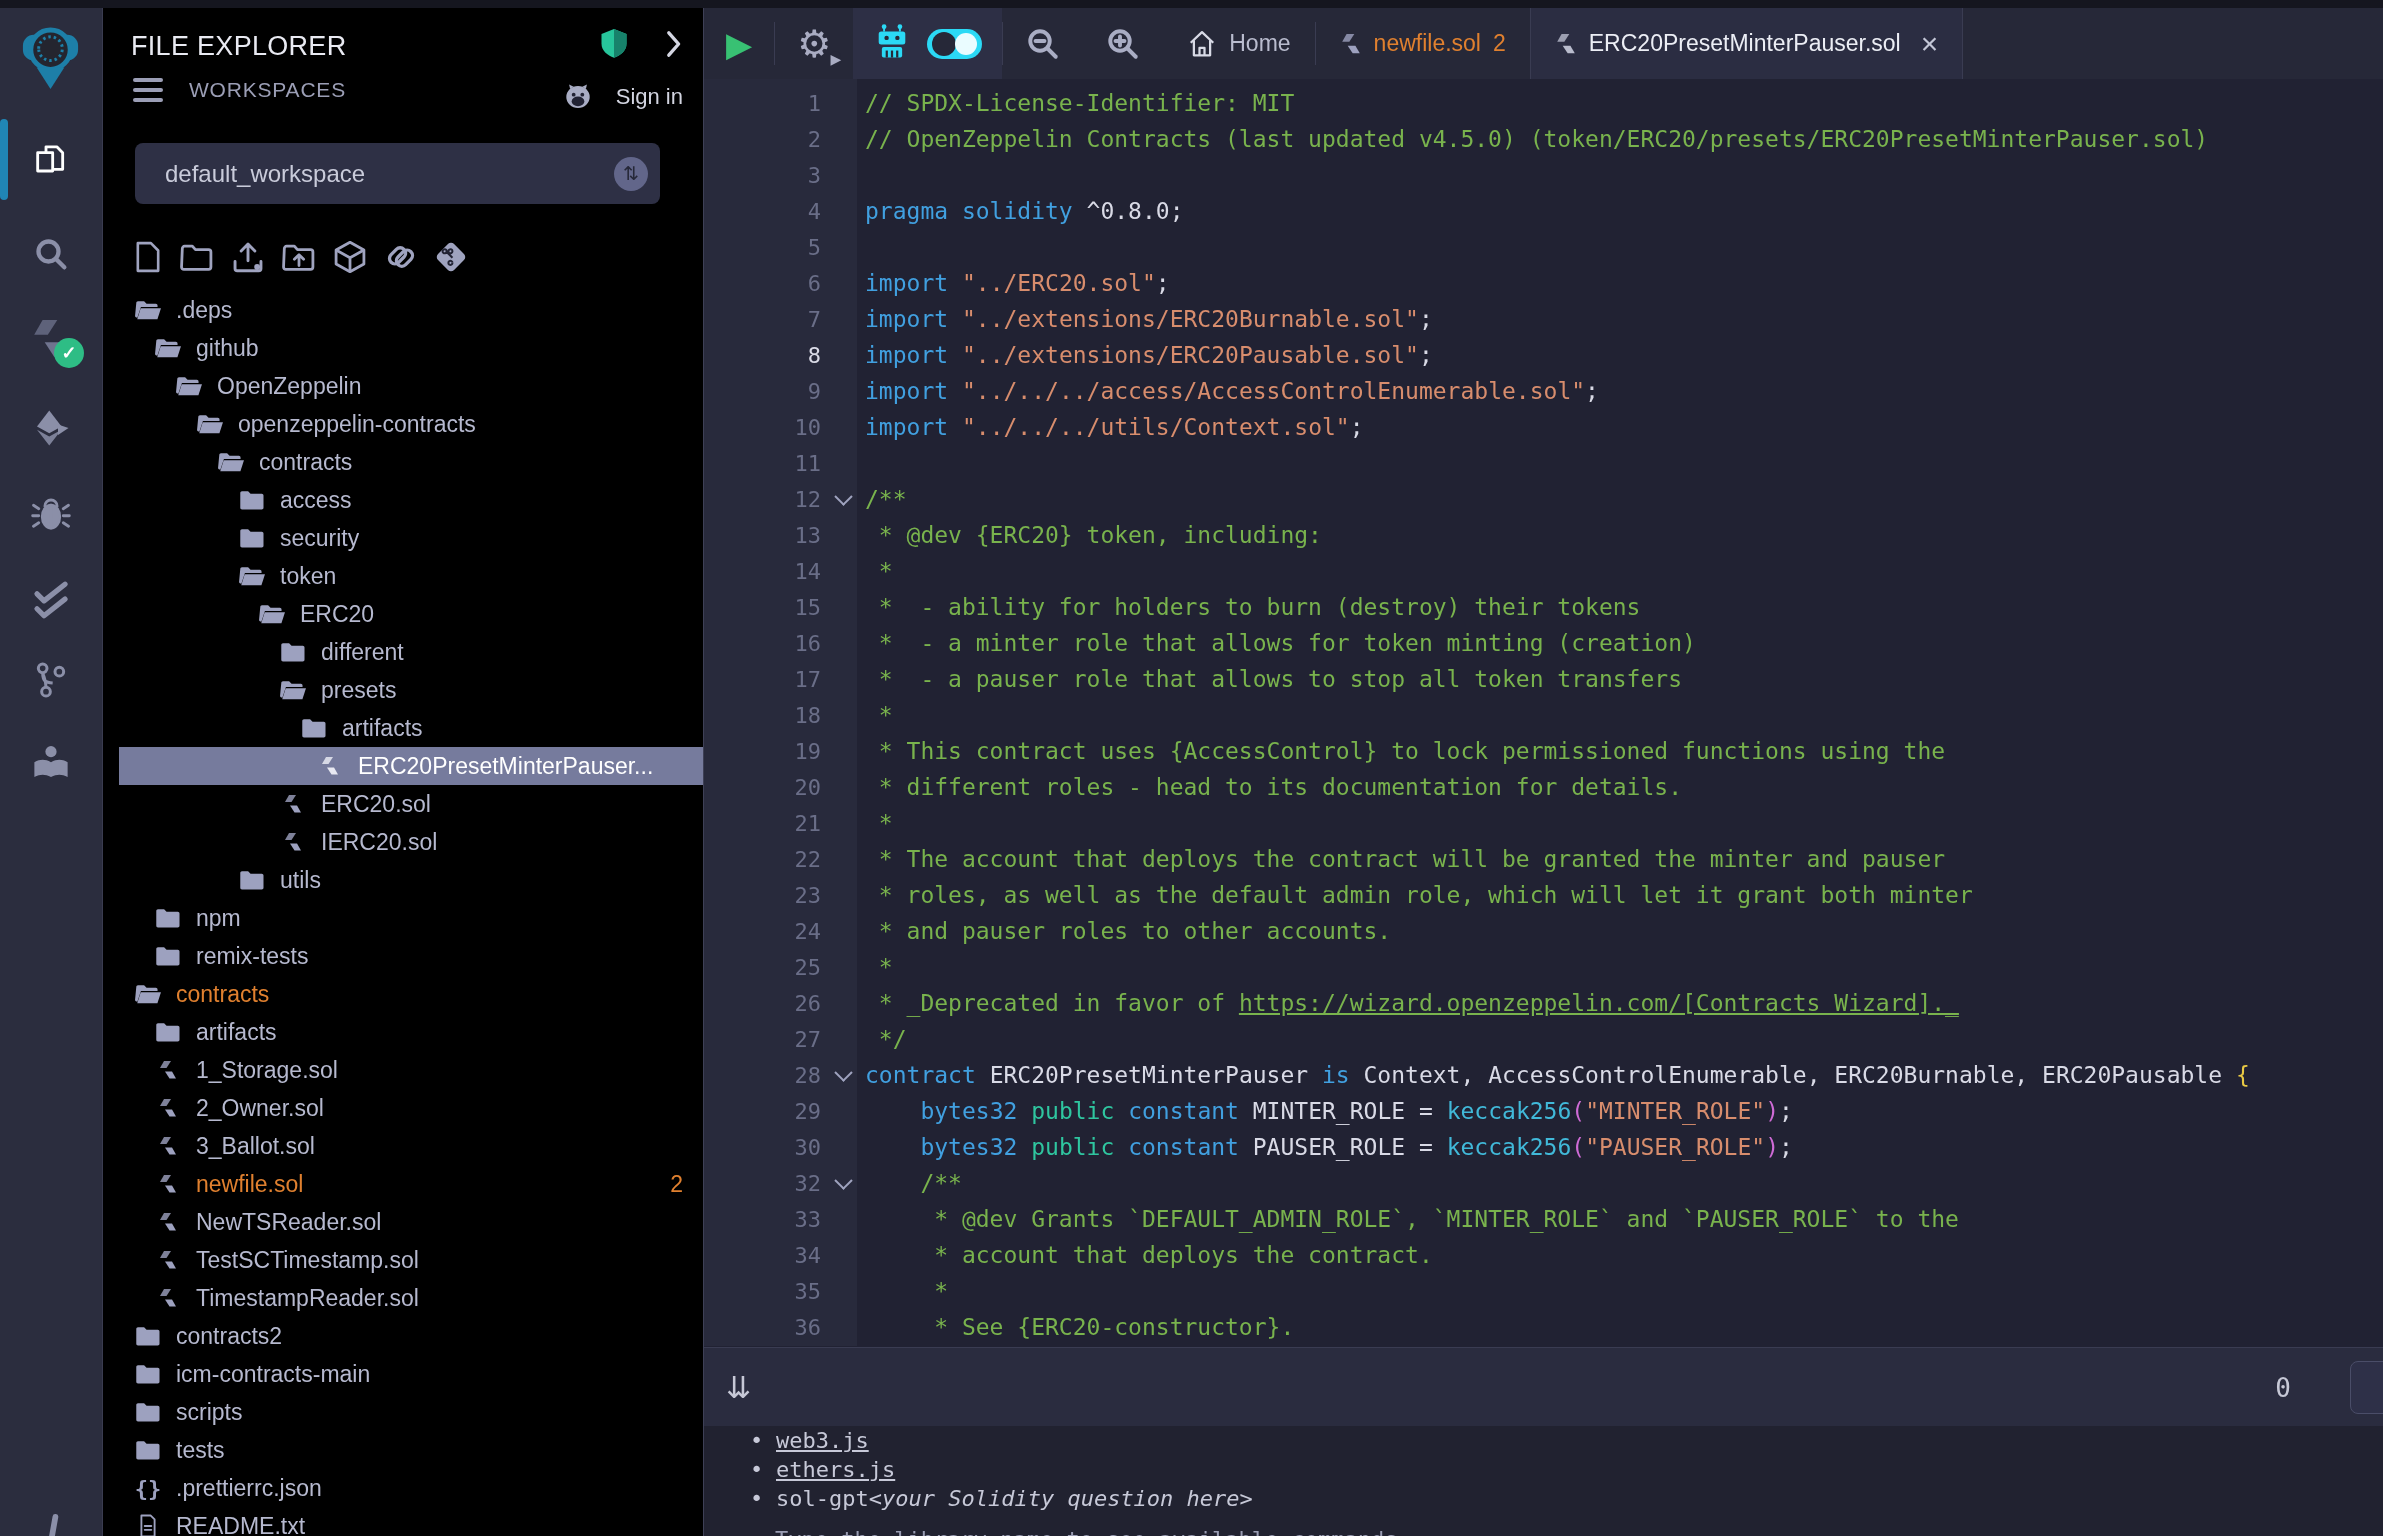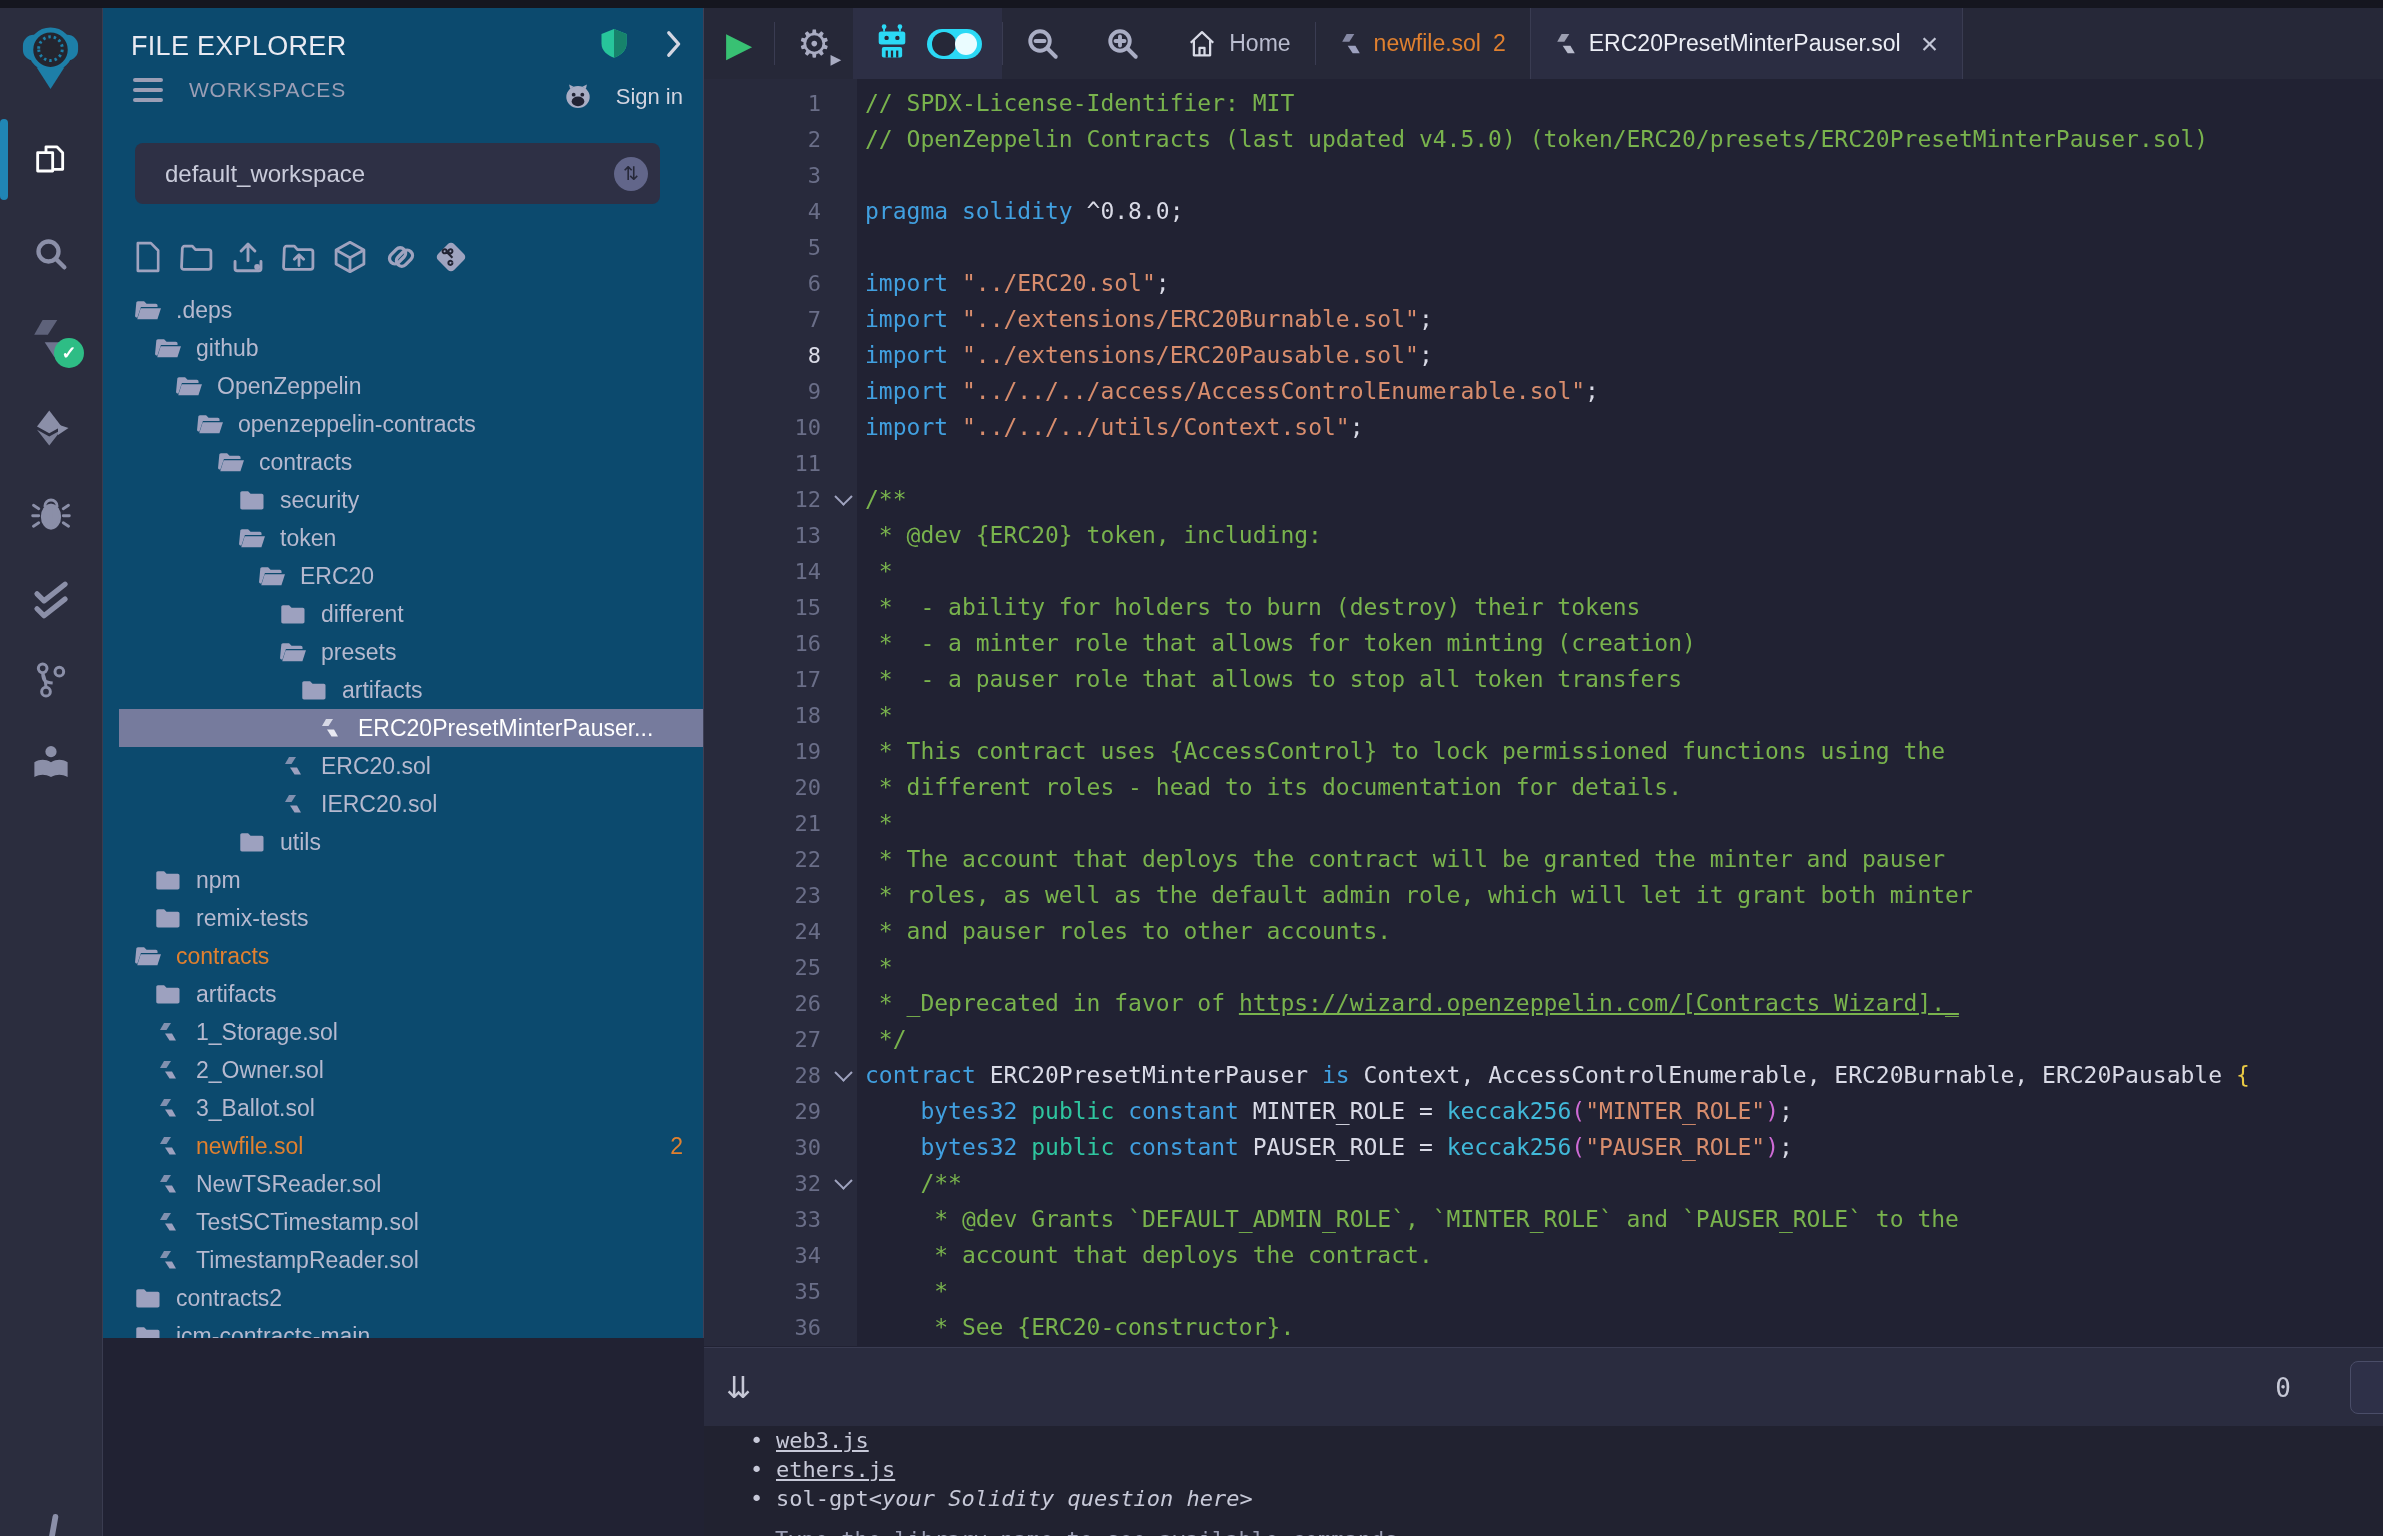--- a/index.html
+++ b/index.html
@@ -12,21 +12,21 @@
 
   
   .rail{position:absolute;left:0;top:8px;width:102px;height:1529px;background:#2b2d3e;border-right:1px solid #3a3c50;}
   .logo{position:absolute;left:17px;top:16px;width:67px;height:71px;}
   .rail-ind{position:absolute;left:0;top:111px;width:8px;height:81px;border-radius:4px;background:#2086b5;}
   .rbtn{position:absolute;left:0;width:102px;height:71px;display:flex;align-items:center;justify-content:center;cursor:pointer;}
   .rbtn svg{display:block;}
   .badge-ok{position:absolute;right:18px;bottom:6px;width:30px;height:30px;border-radius:50%;background:#2ebd85;display:flex;align-items:center;justify-content:center;color:#fff;font-size:18px;font-weight:bold;}
 
   
-  .sidebar{position:absolute;left:103px;top:8px;width:600px;height:1330px;background:#0c4a6e;border-right:1px solid #3e4056;}
+  .sidebar{position:absolute;left:103px;top:8px;width:600px;height:1529px;background:#000000;border-right:1px solid #3e4056;}
   .fe-head{position:absolute;left:28px;top:18px;right:20px;height:40px;display:flex;align-items:center;}
   .fe-title{color:#e9eaf2;font-size:27px;font-weight:500;letter-spacing:0.3px;}
   .fe-head .spacer{flex:1;}
   .ws-row{position:absolute;left:30px;top:70px;right:20px;height:38px;display:flex;}
   .burger{width:30px;display:flex;flex-direction:column;gap:6px;cursor:pointer;}
   .burger i{display:block;height:4px;border-radius:2px;background:#9b9eb5;}
   .ws-label{margin-left:26px;color:#9b9eb5;font-size:21px;letter-spacing:0.8px;}
   .ws-row .spacer{flex:1;}
   .signin{display:flex;align-items:center;gap:22px;cursor:pointer;}
   .signin span{color:#d2d4e0;font-size:22px;}
@@ -298,20 +298,28 @@
         <span class="tlabel">openzeppelin-contracts</span>
       </div>
       <div class="trow" style="padding-left: 113px;">
         <span class="ticon">
           <svg width="27" height="22" viewBox="0 0 22 18" fill="#9da1bf">
             <path d="M1 3.2 C1 2.4 1.6 1.8 2.4 1.8 h5 l2 2.1 h7.6 c.8 0 1.4.6 1.4 1.4 v1.2 h-13.6 l-2.9 8.8 c-.8 0-1.9-.6-1.9-1.4 z"></path>
             <path d="M4.6 7.6 h16.6 l-2.9 8.9 H1.8 z"></path>
           </svg>
         </span>
         <span class="tlabel">contracts</span>
+      </div>
+      <div class="trow" style="padding-left: 134px;">
+        <span class="ticon">
+          <svg width="27" height="22" viewBox="0 0 22 18" fill="#9da1bf">
+            <path d="M1 3.2 C1 2.4 1.6 1.8 2.4 1.8 h5 l2 2.1 h9.2 c.8 0 1.4.6 1.4 1.4 v10 c0 .8-.6 1.4-1.4 1.4 H2.4 c-.8 0-1.4-.6-1.4-1.4 z"></path>
+          </svg>
+        </span>
+        <span class="tlabel">access</span>
       </div>
       <div class="trow" style="padding-left: 134px;">
         <span class="ticon">
           <svg width="27" height="22" viewBox="0 0 22 18" fill="#9da1bf">
             <path d="M1 3.2 C1 2.4 1.6 1.8 2.4 1.8 h5 l2 2.1 h9.2 c.8 0 1.4.6 1.4 1.4 v10 c0 .8-.6 1.4-1.4 1.4 H2.4 c-.8 0-1.4-.6-1.4-1.4 z"></path>
           </svg>
         </span>
         <span class="tlabel">security</span>
       </div>
       <div class="trow" style="padding-left: 134px;">

